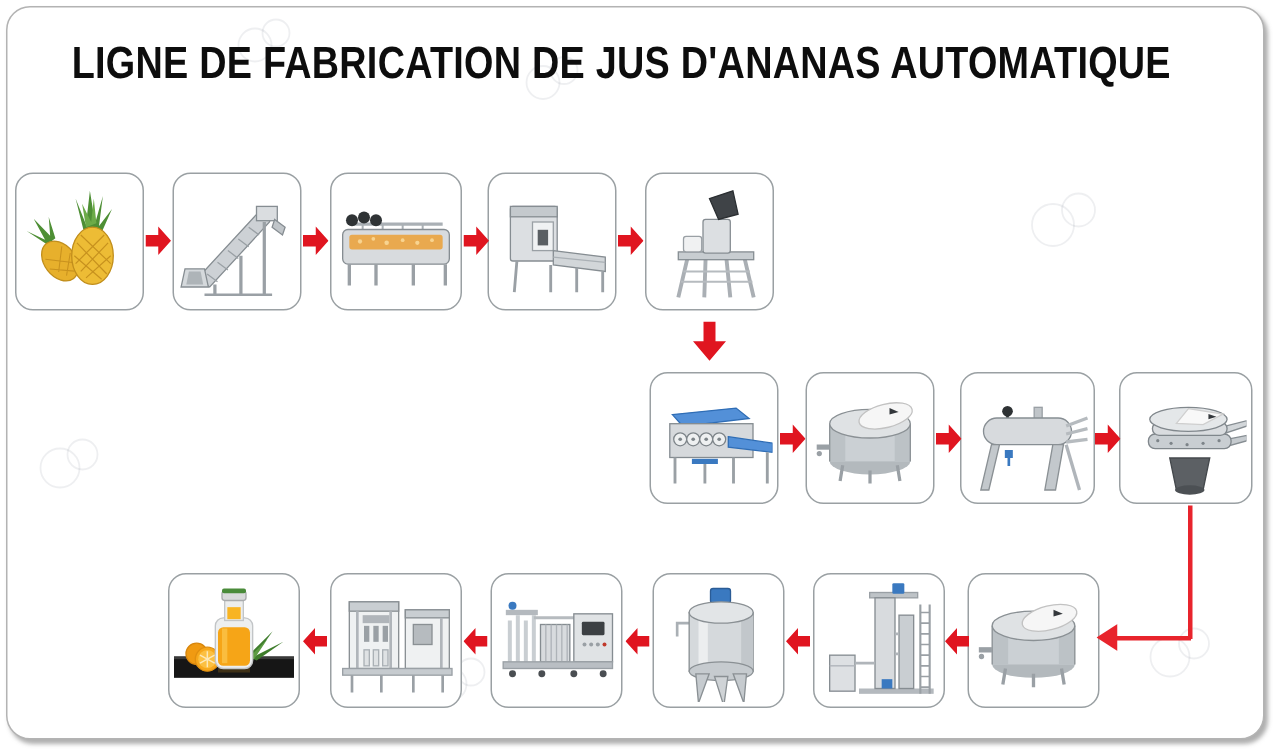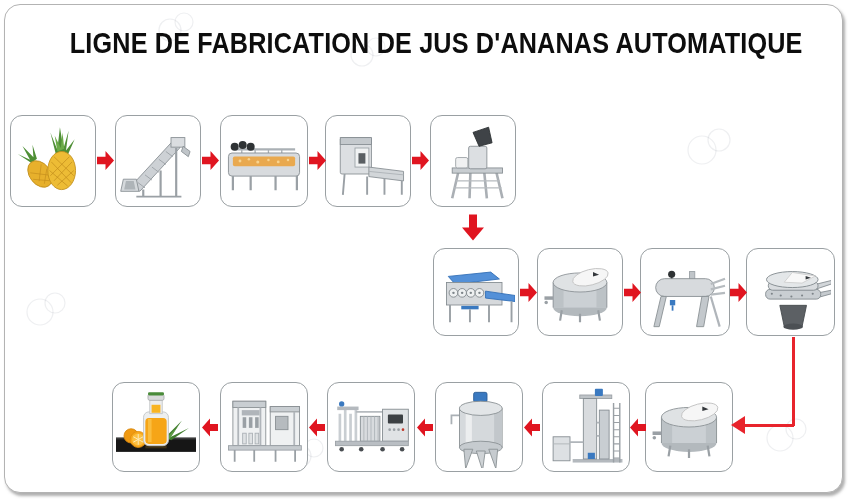--- a/index.html
+++ b/index.html
@@ -1,21 +1,21 @@
 <!DOCTYPE html>
 <html><head>
 <meta charset="utf-8">
 <style>
   html,body{margin:0;padding:0;background:#fff;}
   .canvas{position:relative;width:850px;height:500px;background:#ffffff;overflow:hidden;
           font-family:"Liberation Sans",sans-serif;}
   .panel{position:absolute;left:4px;top:4px;width:837px;height:487px;background:#ffffff;
          border:1.5px solid #b3b3b3;border-radius:16px;
          box-shadow:2px 3px 3px rgba(110,110,110,.55);}
-  .title-wrap{position:absolute;left:0;top:26px;width:850px;display:flex;justify-content:flex-start;}
+  .title-wrap{position:absolute;left:0;top:26px;width:850px;display:flex;justify-content:flex-end;}
   .title-wrap span{display:inline-block;font-weight:700;font-size:30px;color:#0d0d0d;
          white-space:nowrap;transform:scaleX(.84);transform-origin:center;letter-spacing:.2px;}
   .box{position:absolute;background:#fff;border:1.6px solid #9aa0a3;border-radius:12px;
        box-sizing:border-box;padding:3px;z-index:2;}
   .box svg{width:100%;height:100%;display:block;}
   .arrow{position:absolute;z-index:3;}
   .arrow svg{display:block;width:100%;height:100%;}
   .conn{position:absolute;background:#e8242c;z-index:1;}
   .wm{position:absolute;inset:0;z-index:0;pointer-events:none;}
 </style>

